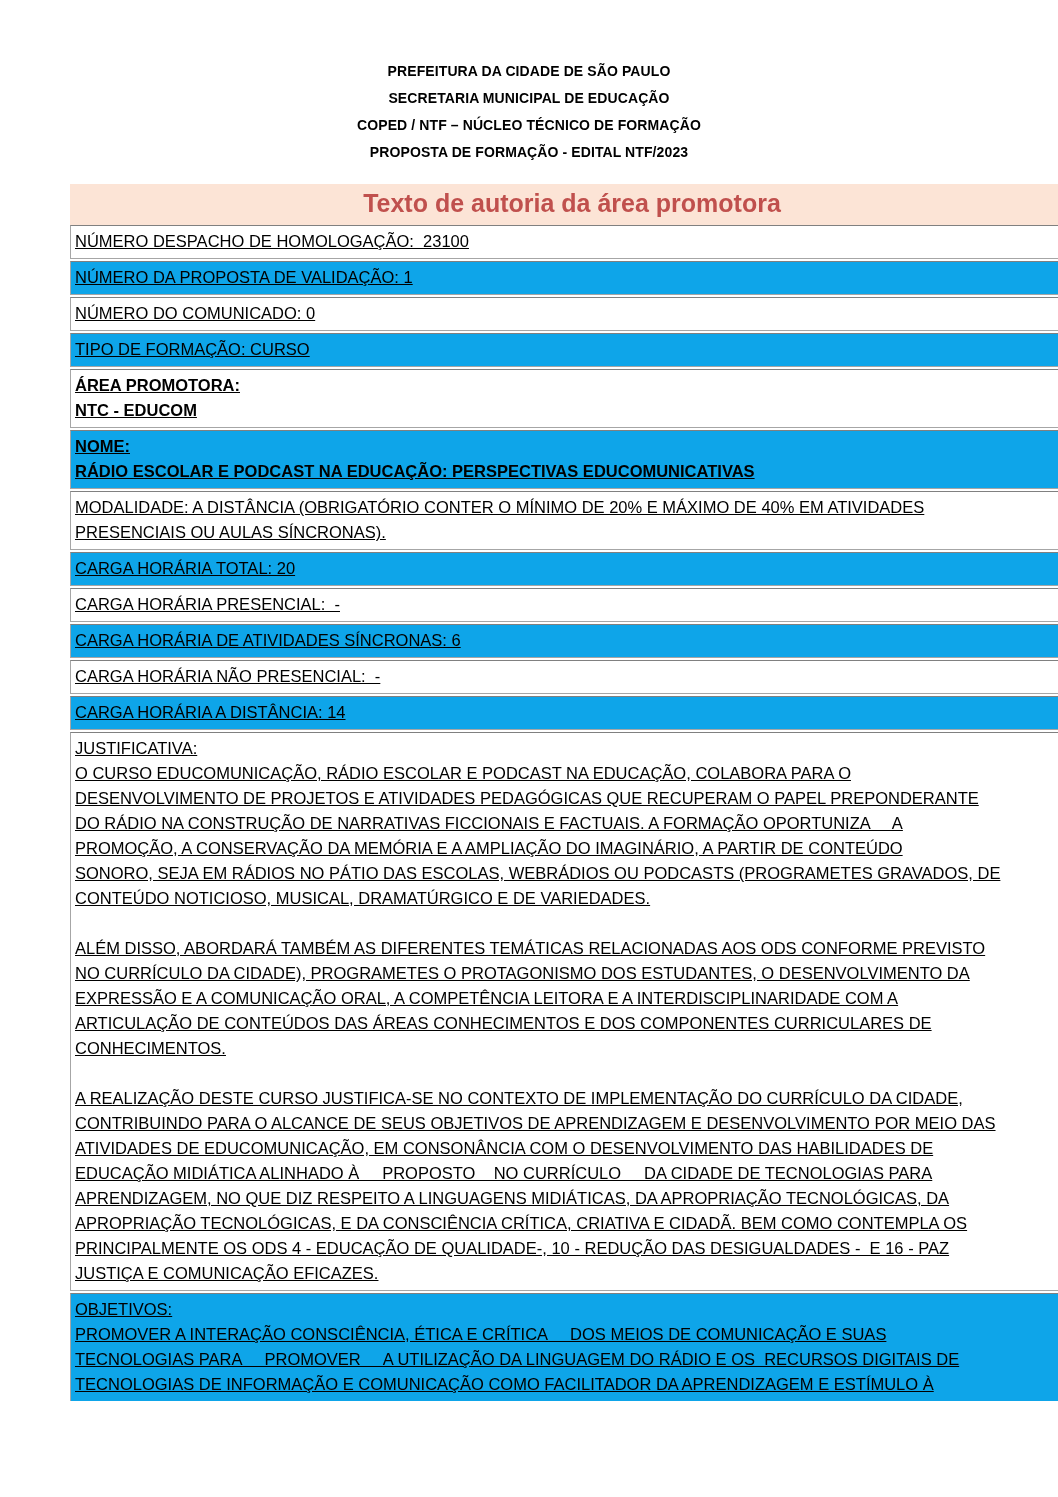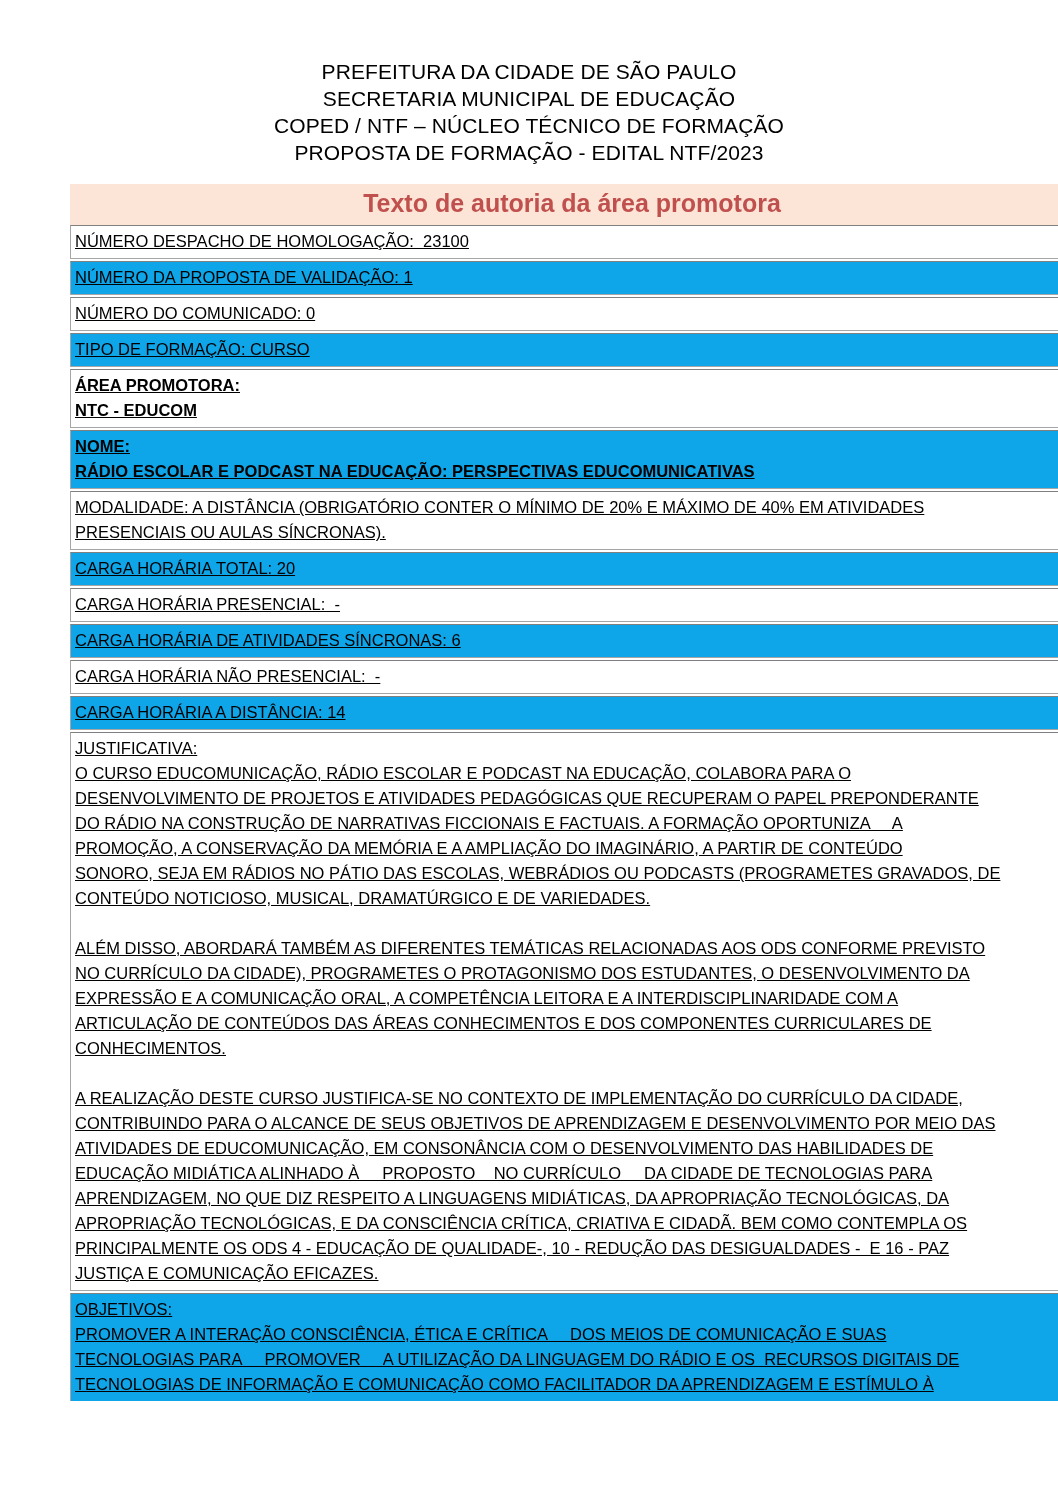--- a/index.html
+++ b/index.html
@@ -24,22 +24,22 @@
     box-sizing: border-box;
   }
 
   
   .doc-header {
     width: 1058px;
     padding-top: 58px;
     text-align: center;
   }
   .doc-header .hline {
-    font-size: 21px;
-    font-weight: normal;
+    font-size: 14px;
+    font-weight: bold;
     line-height: 27px;
     letter-spacing: 0.1px;
     white-space: nowrap;
   }
 
   
   .form-table {
     position: absolute;
     left: 57px;
     top: 184px;

